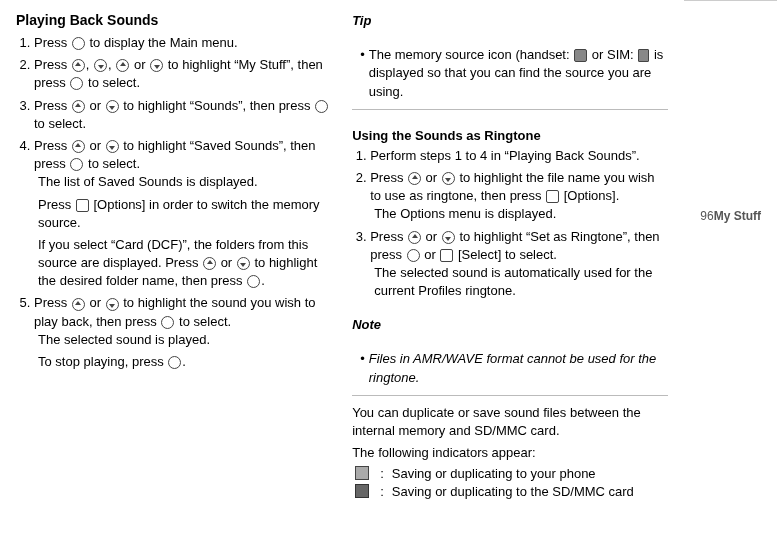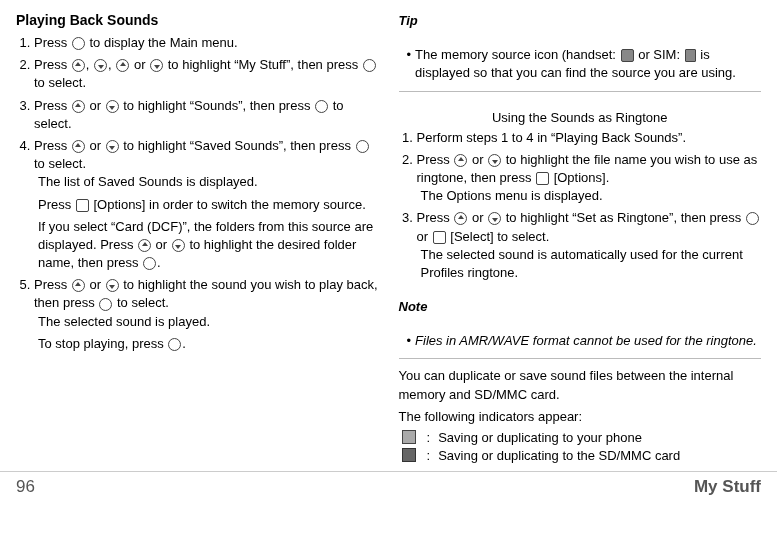--- a/index.html
+++ b/index.html
@@ -7,21 +7,21 @@
       width: 777px;
       height: 551px;
       font-family: Arial, Helvetica, sans-serif;
       font-size: 13px;
       color: #000;
       background: #fff;
       overflow: hidden;
     }
     .page {
       display: flex;
-      flex-direction: column;
+      flex-direction: row;
       height: 430px;
     }
     .content {
       display: flex;
       flex: 1;
       padding: 12px 16px 8px 16px;
       gap: 20px;
     }
     .left-col {
       flex: 1;
@@ -29,34 +29,33 @@
     }
     .right-col {
       flex: 1;
       min-width: 0;
     }
     .footer {
       border-top: 1px solid #ccc;
       padding: 5px 16px;
       display: flex;
       align-items: center;
-      font-size: 17px;
+      font-size: 12px;
       color: #555;
     }
     h2 {
       font-size: 14px;
       font-weight: bold;
       margin-bottom: 6px;
     }
     h3 {
       font-size: 13px;
-      font-weight: normal;
+      font-weight: bold;
       margin-bottom: 4px;
       margin-top: 18px;
-      text-align: center;
     }
     ol {
       padding-left: 18px;
       margin-bottom: 16px;
     }
     ol li {
       margin-bottom: 4px;
       line-height: 1.4;
     }
     p {

